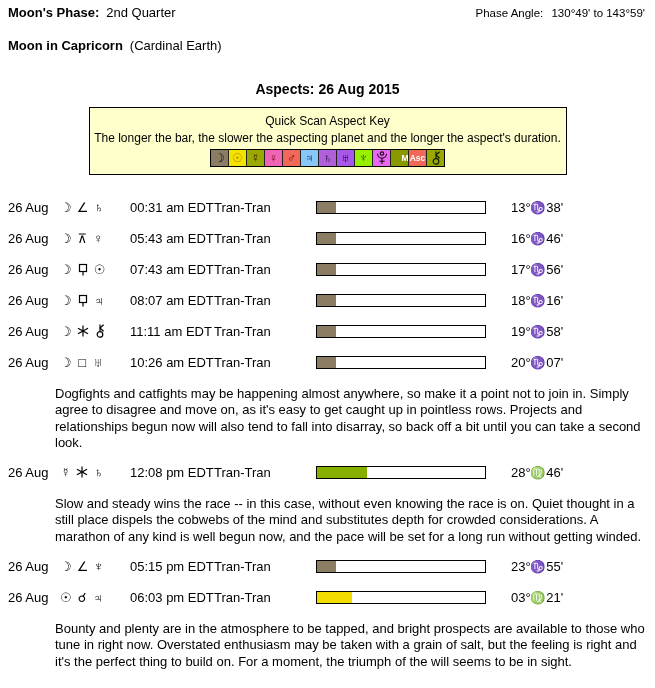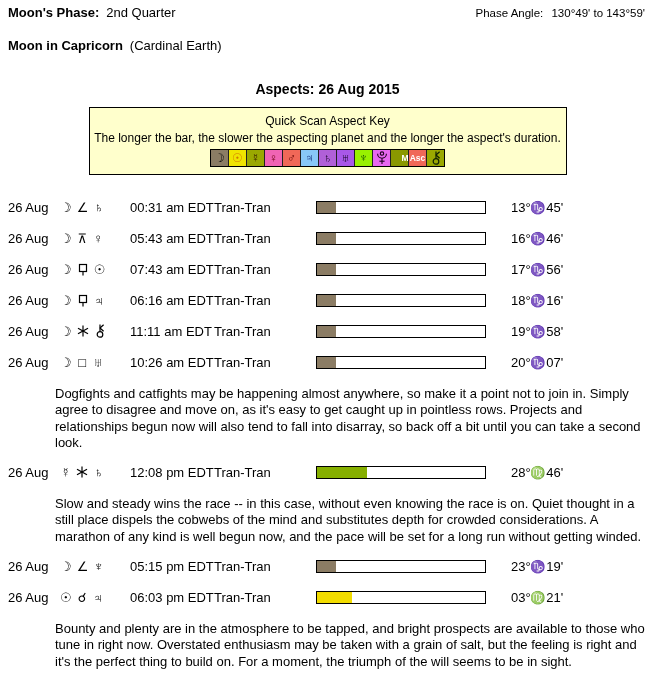--- a/index.html
+++ b/index.html
@@ -123,21 +123,21 @@
         <span class="c-glyphs">
           <span class="g">☽</span>
           <span class="g">∠</span>
           <span class="g">♄</span>
         </span>
         <span class="c-time">00:31 am EDT</span>
         <span class="c-type">Tran-Tran</span>
         <div class="c-bar">
           <div class="fill" style="width: 19px; background: rgb(139, 124, 100);"></div>
         </div>
-        <span class="c-deg"><span>13°</span><span class="sign" style="color: rgb(122, 50, 34);">♑</span><span>45'</span></span>
+        <span class="c-deg"><span>13°</span><span class="sign" style="color: rgb(122, 50, 34);">♑</span><span>38'</span></span>
       </div>
       <div class="arow">
         <span class="c-date">26 Aug</span>
         <span class="c-glyphs">
           <span class="g">☽</span>
           <span class="g">⊼</span>
           <span class="g">♀</span>
         </span>
         <span class="c-time">05:43 am EDT</span>
         <span class="c-type">Tran-Tran</span>
@@ -170,21 +170,21 @@
         <span class="c-glyphs">
           <span class="g">☽</span>
           <span class="g">
             <svg width="12" height="13" viewBox="0 0 12 13" stroke="#000" stroke-width="1.2" fill="none">
     <rect x="2.5" y="1.5" width="7" height="7"></rect>
               <line x1="6" y1="8.5" x2="6" y2="12.5"></line>
             </svg>
           </span>
           <span class="g">♃</span>
         </span>
-        <span class="c-time">06:16 am EDT</span>
+        <span class="c-time">08:07 am EDT</span>
         <span class="c-type">Tran-Tran</span>
         <div class="c-bar">
           <div class="fill" style="width: 19px; background: rgb(139, 124, 100);"></div>
         </div>
         <span class="c-deg"><span>18°</span><span class="sign" style="color: rgb(122, 50, 34);">♑</span><span>16'</span></span>
       </div>
       <div class="arow">
         <span class="c-date">26 Aug</span>
         <span class="c-glyphs">
           <span class="g">☽</span>
@@ -252,21 +252,21 @@
         <span class="c-glyphs">
           <span class="g">☽</span>
           <span class="g">∠</span>
           <span class="g">♆</span>
         </span>
         <span class="c-time">05:15 pm EDT</span>
         <span class="c-type">Tran-Tran</span>
         <div class="c-bar">
           <div class="fill" style="width: 19px; background: rgb(139, 124, 100);"></div>
         </div>
-        <span class="c-deg"><span>23°</span><span class="sign" style="color: rgb(122, 50, 34);">♑</span><span>19'</span></span>
+        <span class="c-deg"><span>23°</span><span class="sign" style="color: rgb(122, 50, 34);">♑</span><span>55'</span></span>
       </div>
       <div class="arow">
         <span class="c-date">26 Aug</span>
         <span class="c-glyphs">
           <span class="g">☉</span>
           <span class="g">☌</span>
           <span class="g">♃</span>
         </span>
         <span class="c-time">06:03 pm EDT</span>
         <span class="c-type">Tran-Tran</span>

